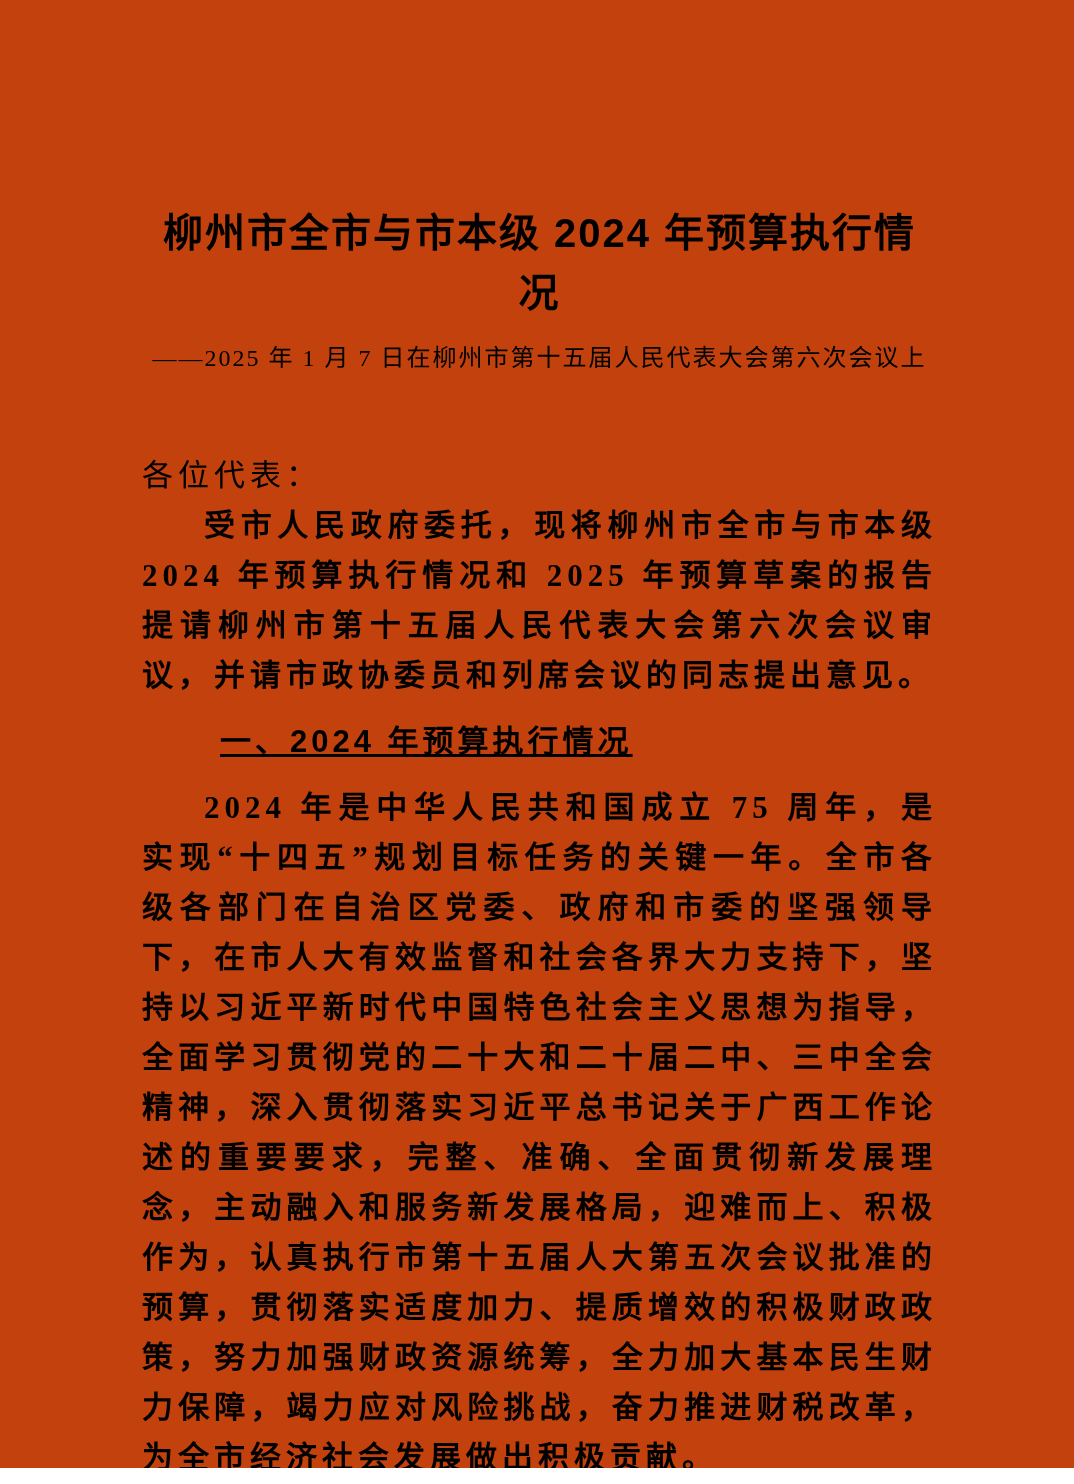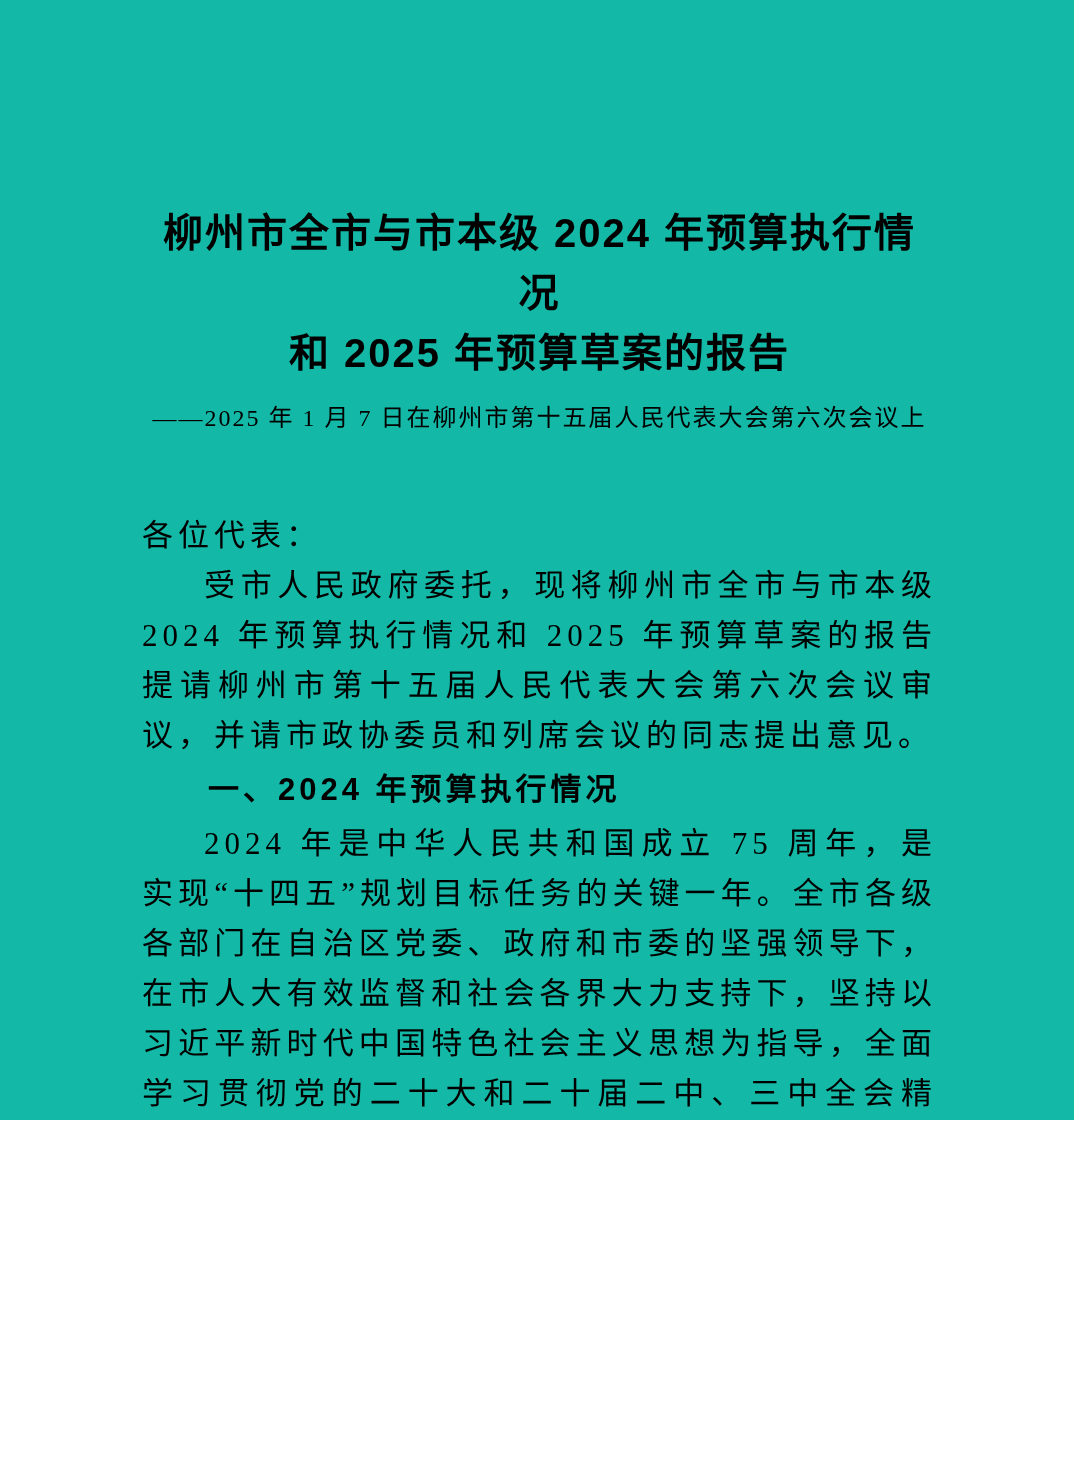--- a/index.html
+++ b/index.html
@@ -3,23 +3,23 @@
 <meta charset="utf-8">
 <style>
   html, body {
     margin: 0;
     padding: 0;
     background: #ffffff;
   }
   .page {
     position: relative;
     width: 1074px;
-    height: 1120px;
+    height: 1468px;
     margin: 0 auto;
-    background: #14b8a6;
+    background: #c2410c;
     color: #000000;
     overflow: hidden;
     font-family: "Liberation Serif", "DejaVu Serif", serif;
   }
   .content {
     padding: 203px 137px 0 142px; 
   }
   
   .doc-title {
     margin: 0;
@@ -57,41 +57,42 @@
     text-align: justify;
     text-justify: inter-character;
     font-weight: 400;
   }
   .salutation {
     margin-top: 70px;
     text-indent: 0;
   }
   .indent {
     text-indent: 2em;
+    font-weight: bold;
   }
   
   .section-heading {
-    margin: 4px;
+    margin: 16px;
     font-family: "Liberation Sans", "DejaVu Sans", sans-serif;
     font-weight: 700;
     font-size: 31px;
     line-height: 50px;
     letter-spacing: 4px;
     text-indent: 2em;
+    text-decoration: underline;
   }
 </style>
 </head>
 <body>
 
 <div class="page">
   <div class="content">
 
     <h1 class="doc-title">
       <div>柳州市全市与市本级 2024 年预算执行情况</div>
-      <div>和 2025 年预算草案的报告</div>
     </h1>
 
     <p class="doc-subtitle">——2025 年 1 月 7 日在柳州市第十五届人民代表大会第六次会议上</p>
 
 
     <p class="body-text salutation">各位代表：</p>
 
     <p class="body-text indent">受市人民政府委托，现将柳州市全市与市本级 2024 年预算执行情况和 2025 年预算草案的报告提请柳州市第十五届人民代表大会第六次会议审议，并请市政协委员和列席会议的同志提出意见。</p>
 
     <h2 class="section-heading">一、2024 年预算执行情况</h2>

